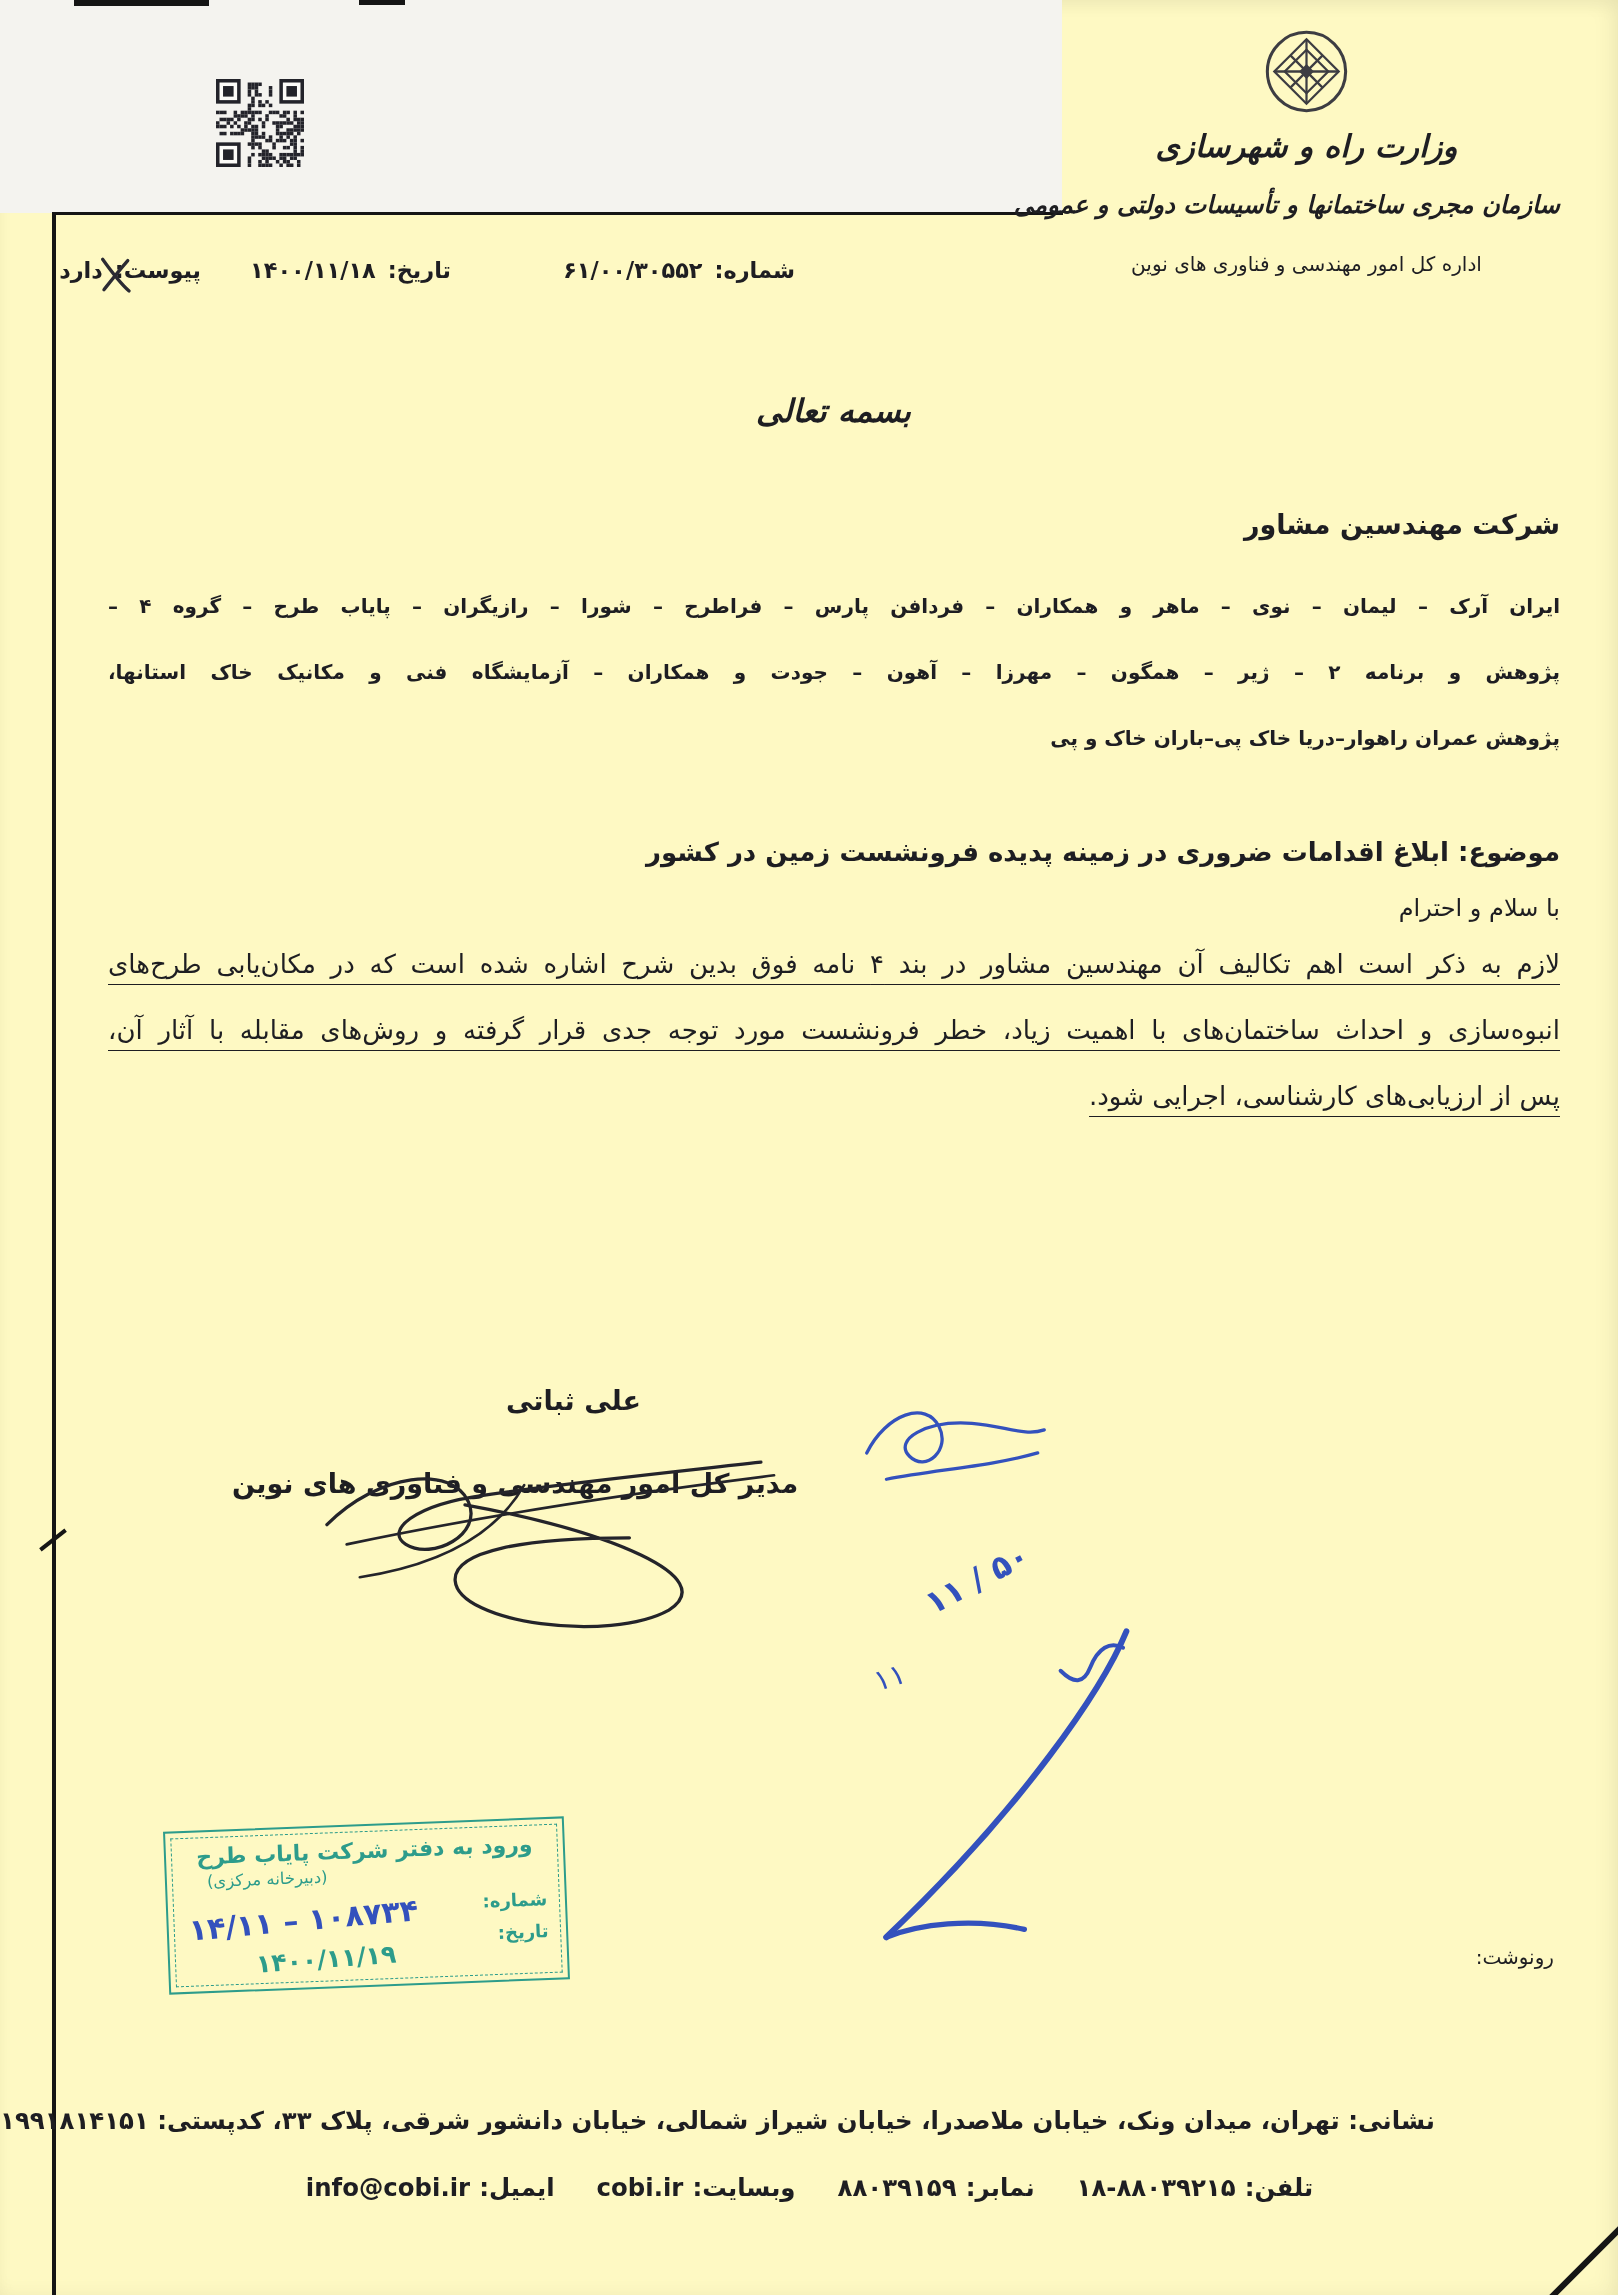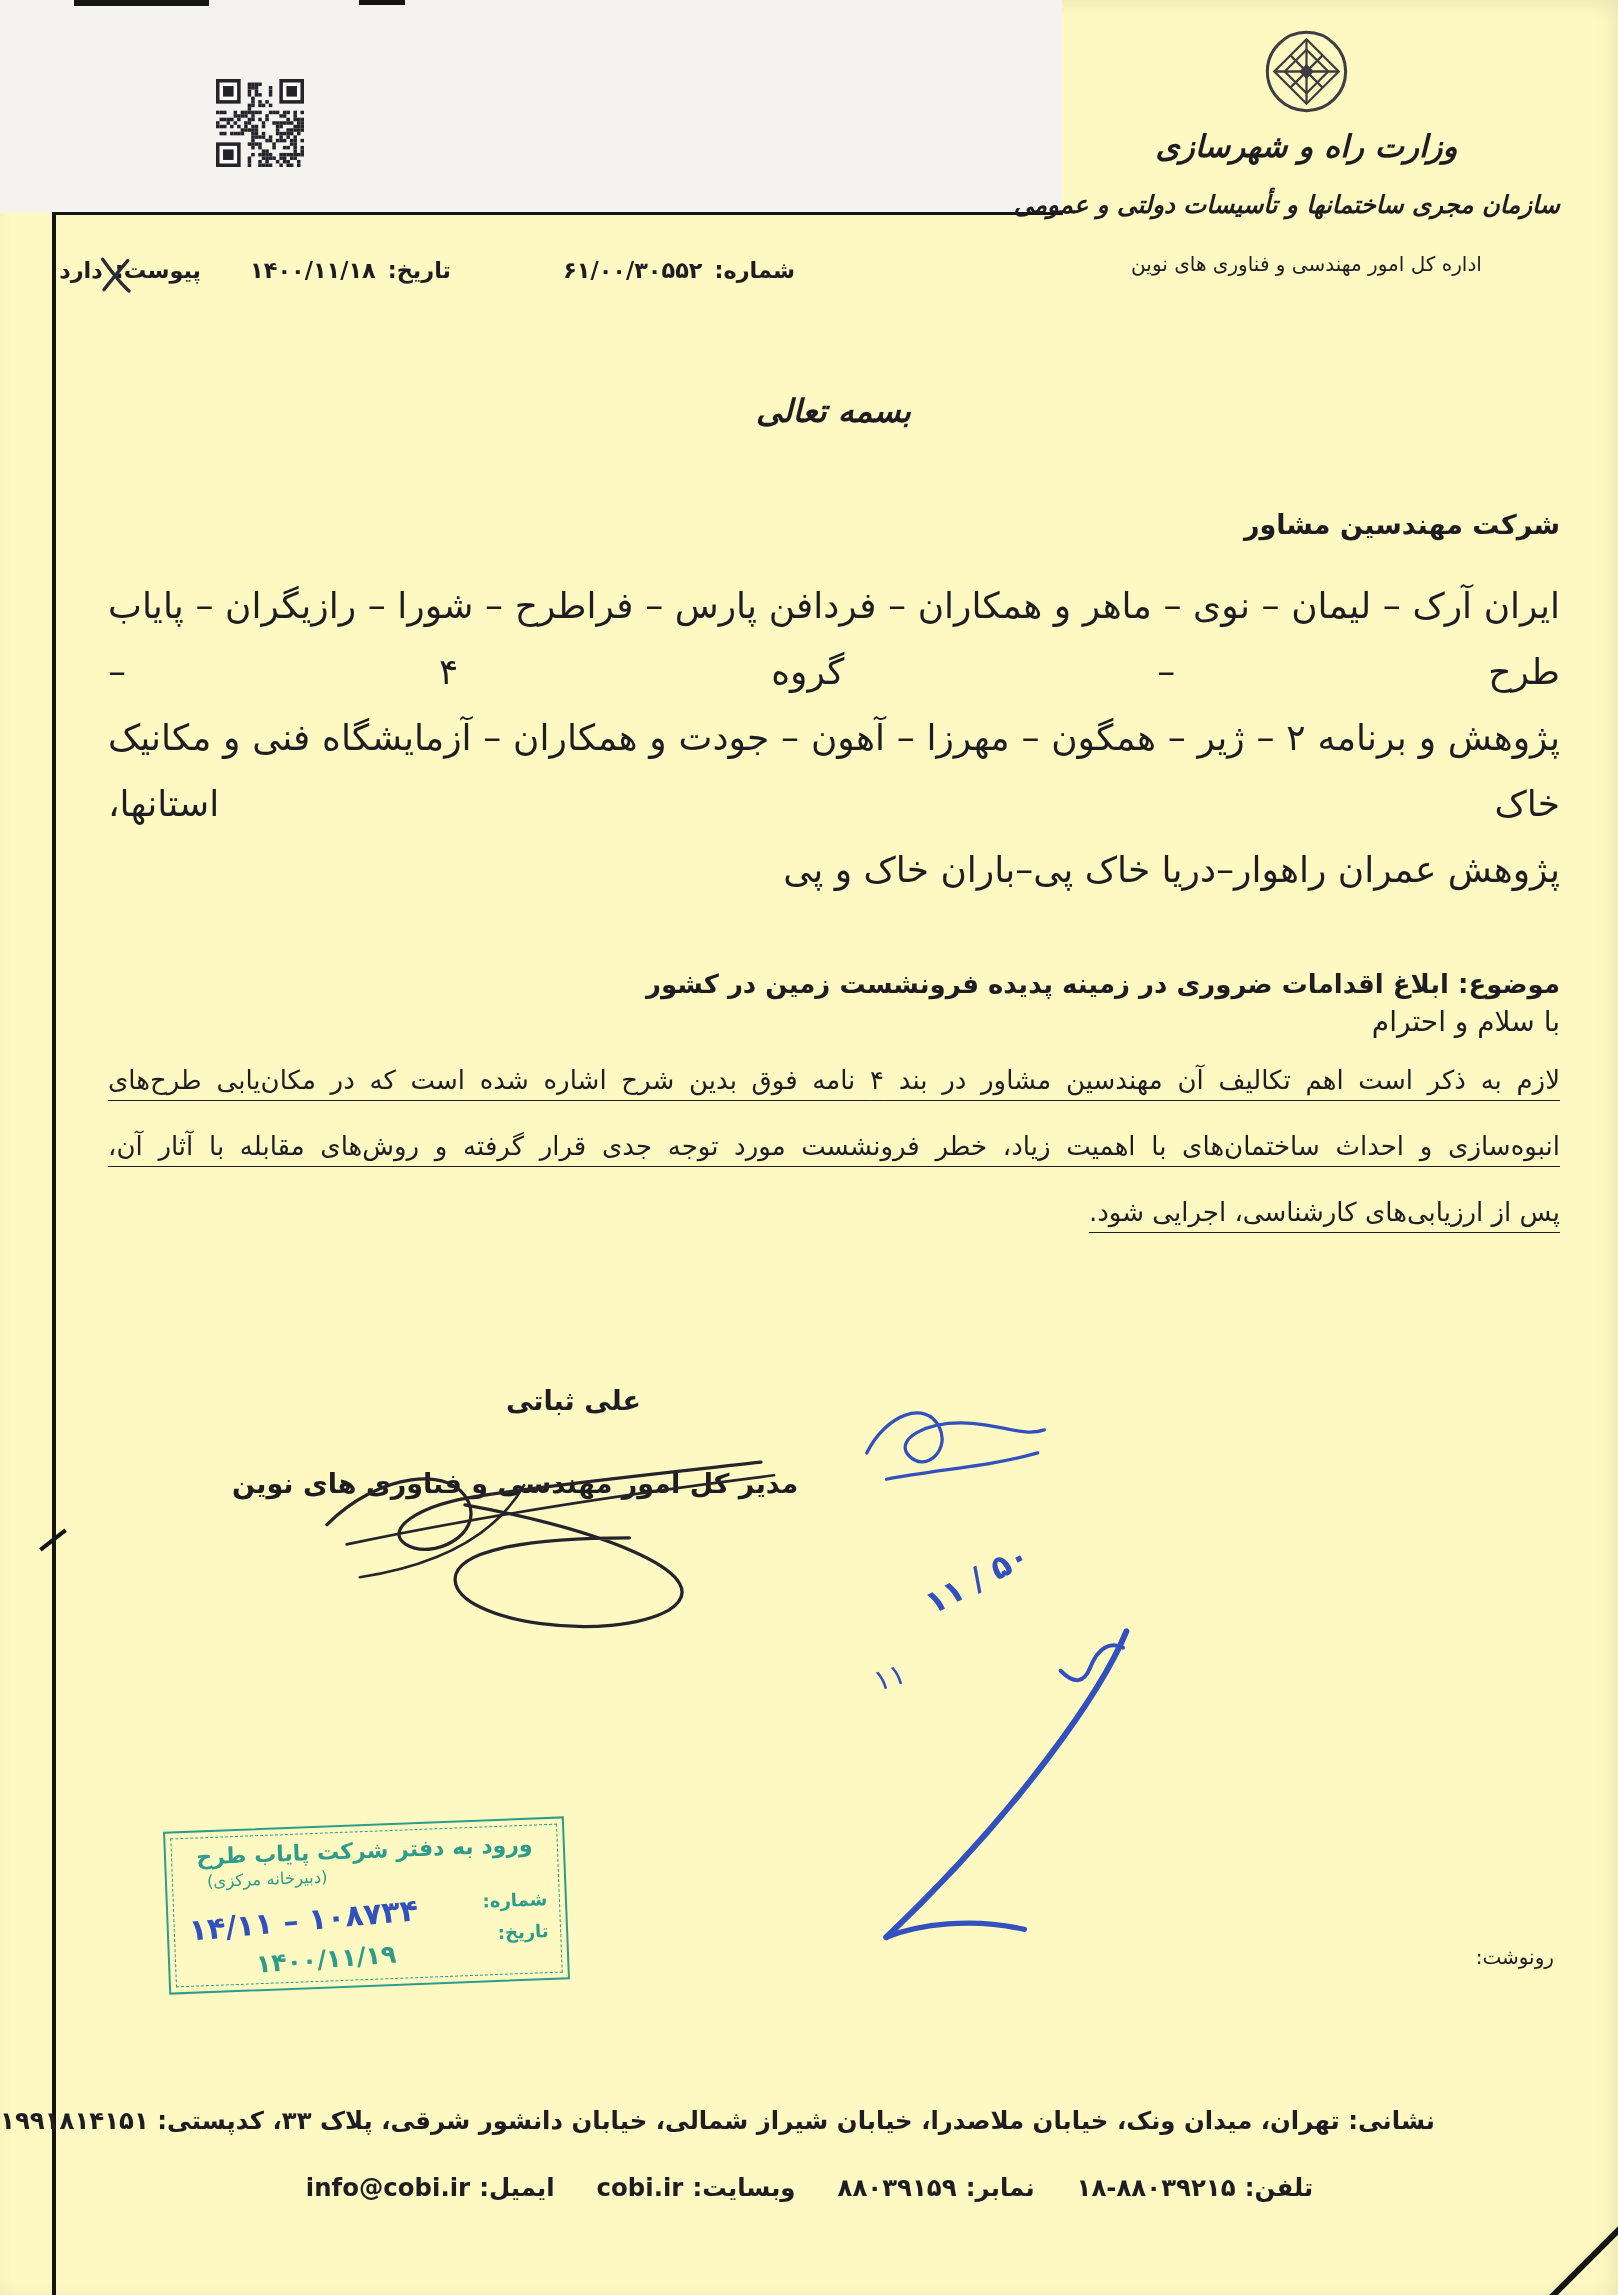--- a/index.html
+++ b/index.html
@@ -34,25 +34,25 @@
   .hfield .lbl { margin-left:12px; }
   .hf-number { right:824px; }
   .hf-date { right:1168px; }
   .hf-attach { right:1418px; }
   .xmark { position:absolute; left:96px; top:254px; width:41px; height:41px; }
 
   .besmellah { position:absolute; top:392px; left:0; right:0; text-align:center; font-size:32px; font-weight:700; font-style:italic;margin-left:48px; }
 
   .body-block { position:absolute; top:509px; right:59px; width:1452px; font-size:26px; }
   .recipient { font-weight:700; font-size:27px; margin-bottom:33px; }
-  .co-line { font-weight:400; font-size:36px; line-height:66px; text-align:justify; text-align-last:justify; }
+  .co-line { font-weight:700; font-size:20px; line-height:66px; text-align:justify; text-align-last:justify; }
   .co-line.last { text-align-last:right; }
   .subject { margin-top:66px; font-size:26px; font-weight:700; }
   .subject .lbl { margin-left:9.2px; }
-  .salutation { margin-top:6px; font-size:28px; }
+  .salutation { margin-top:27px; font-size:24px; }
   .para { margin-top:20px; }
   .para.p2 { margin-top:9.2px; }
   .p-line { line-height:66px; text-align:justify; text-align-last:justify; }
   .p-line.start { padding-right:56px; }
   .p-line.end { text-align-last:right; }
   .p2 .p-line { text-decoration:underline; text-underline-offset:10.5px; text-decoration-thickness:1.3px; }
 
   .sig-name { position:absolute; top:1385px; left:506px; font-size:27px; font-weight:700; white-space:nowrap; }
   .sig-title { position:absolute; top:1468px; left:232px; font-size:27px; font-weight:700; white-space:nowrap; }
   .sig-black { position:absolute; left:300px; top:1426px; width:501px; height:217px; }

